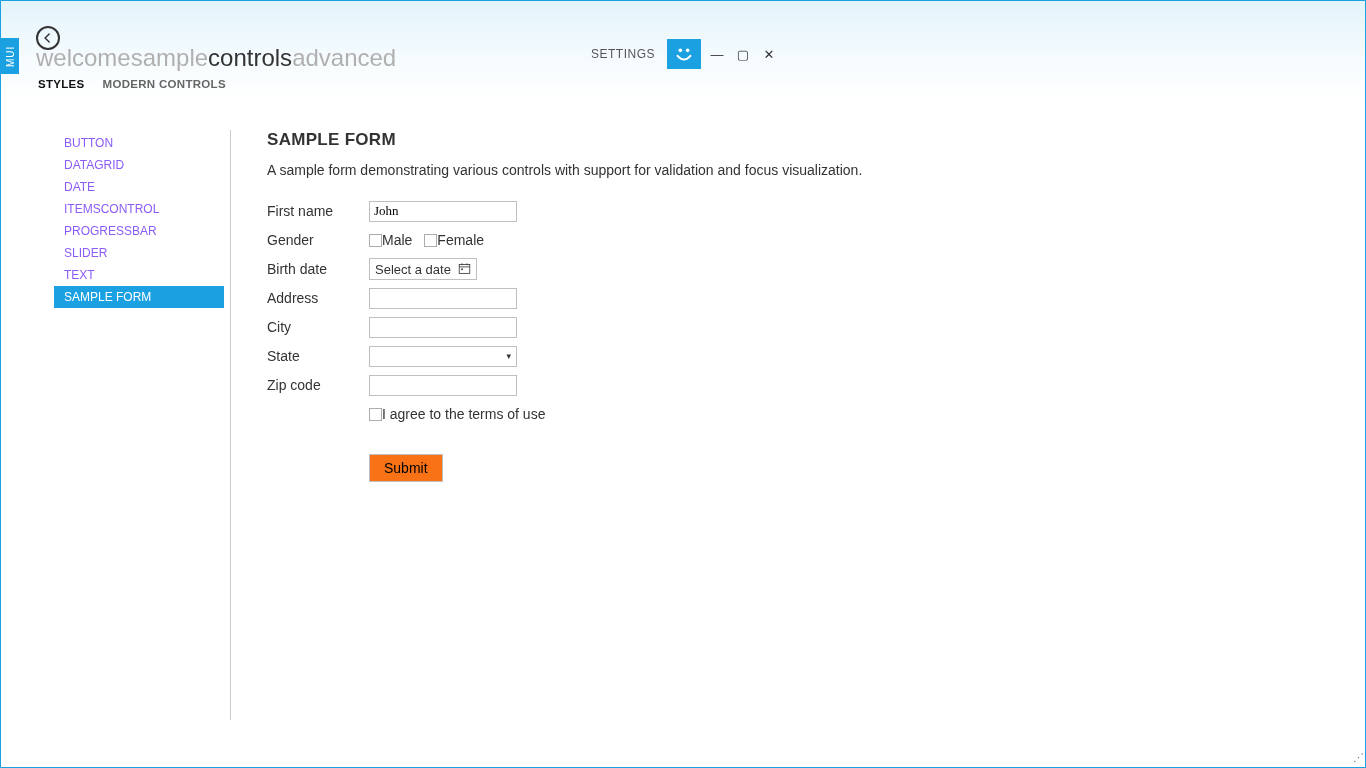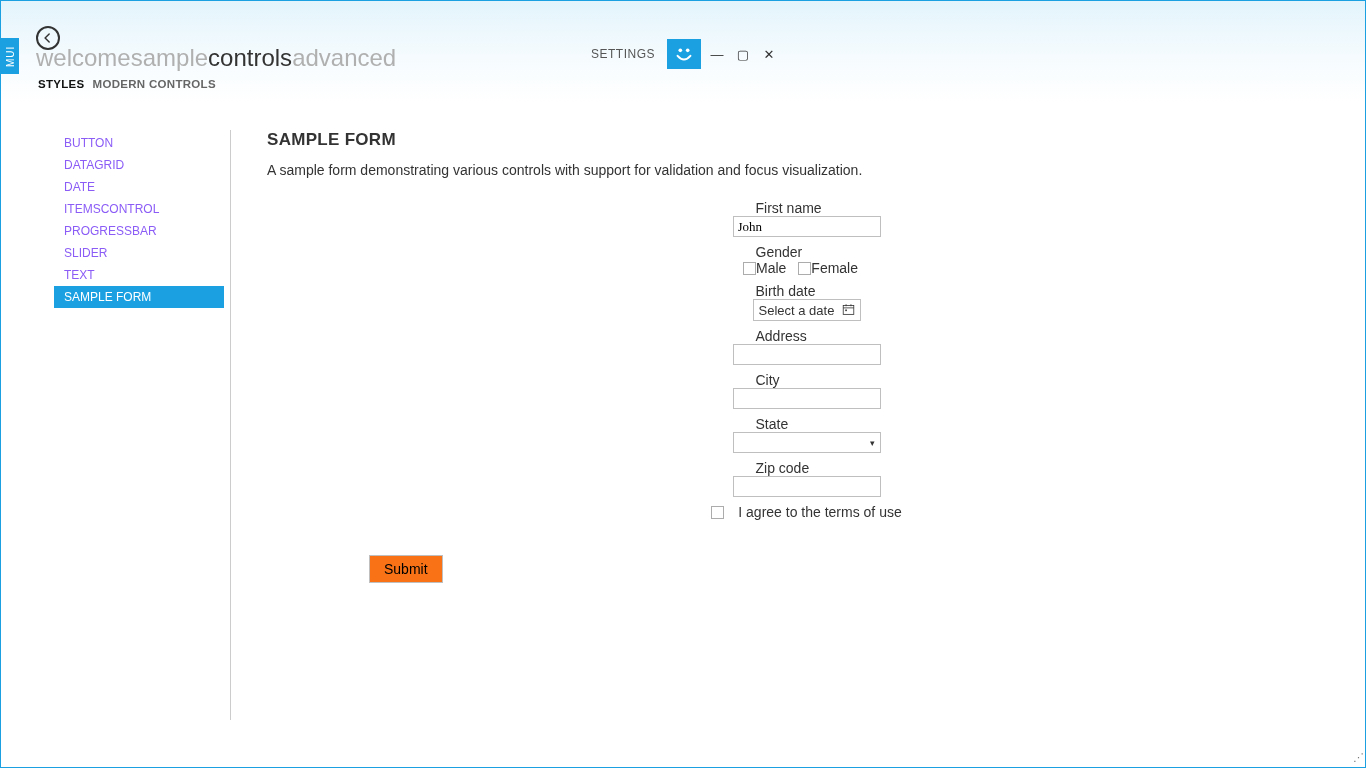--- a/index.html
+++ b/index.html
@@ -11,32 +11,32 @@
   .titlebar .logo svg { width: 22px; height: 22px; }
   .win-btns { display: flex; align-items: center; gap: 10px; font-family: "Segoe UI Symbol", sans-serif; color: #333; padding-left: 4px; }
   .win-btns span { cursor: pointer; line-height: 1; font-size: 13px; display:inline-block; width:16px; text-align:center;}
   .mui-tab { position: absolute; top: 38px; left: 1px; width: 18px; height: 36px; background: #1ba1e2; color: #fff; font-size: 10px; writing-mode: vertical-rl; transform: rotate(180deg); display: flex; align-items: center; justify-content: center; letter-spacing: 1px; }
   .header-region { position: absolute; top: 1px; left: 1px; right: 1px; height: 100px; background: linear-gradient(180deg, #e3f4fc 0%, #f5fbfe 55%, #ffffff 100%); z-index: -1; }
   .back-btn { position: absolute; top: 26px; left: 36px; width: 24px; height: 24px; border: 2px solid #333; border-radius: 50%; display: flex; align-items: center; justify-content: center; cursor: pointer; background: transparent; }
   .back-btn svg { width: 14px; height: 14px; }
   .main-nav { position: absolute; top: 44px; left: 36px; display: flex; gap: 0; font-size: 24px; font-weight: 300; color: #b0b0b0; }
   .main-nav span { cursor: pointer; }
   .main-nav .active { color: #333; }
-  .sub-nav { position: absolute; top: 78px; left: 38px; display: flex; gap: 8px; font-size: 11.5px; font-weight: 600; letter-spacing: 0.3px; }
+  .sub-nav { position: absolute; top: 78px; left: 38px; display: flex; gap: 18px; font-size: 11.5px; font-weight: 600; letter-spacing: 0.3px; }
   .sub-nav span { cursor: pointer; color: #666; }
   .sub-nav .active { color: #111; }
   .content { position: absolute; top: 130px; left: 54px; right: 20px; bottom: 20px; display: flex; }
   .sidebar { width: 170px; padding-top: 2px; }
   .sidebar-item { padding: 4px 10px; font-size: 12px; color: #8b5cf6; cursor: pointer; white-space: nowrap; }
   .sidebar-item.active { background: #1ba1e2; color: #fff; }
   .divider { width: 1px; background: #ccc; margin: 0 36px 0 6px; height: 590px; }
   .form-area { flex: 1; }
   .form-title { font-size: 17px; font-weight: 700; color: #333; margin-bottom: 12px; letter-spacing: 0.3px; }
   .form-desc { font-size: 14px; color: #333; margin-bottom: 22px; }
-  .form-row { display: flex; align-items: center; margin-bottom: 7px; min-height: 22px; flex-direction: column; }
+  .form-row { display: flex; align-items: center; margin-bottom: 7px; min-height: 22px; }
   .form-label { width: 102px; font-size: 14px; color: #333; }
   .text-input { width: 148px; height: 21px; border: 1px solid #bfbfbf; font-size: 13px; padding: 0 4px; font-family: Liberation Serif, serif; }
   .text-input.error { border: 1px solid #d40000; }
   .error-badge { background: #d40000; color: #fff; font-size: 14px; padding: 3px 10px; margin-left: 10px; }
   .radio-group, .check-group { display: flex; align-items: center; gap: 0; }
   .box { width: 13px; height: 13px; border: 1px solid #acacac; display: inline-block; background: #fff; cursor: pointer; }
   .radio-label { font-size: 14px; margin-right: 12px; }
   .date-picker { height: 22px; width: 108px; border: 1px solid #bfbfbf; display: flex; align-items: center; padding: 0 5px; justify-content: space-between; cursor: pointer; font-size: 13px; }
   .date-picker .cal-icon { font-size: 13px; line-height:1; }
   .combo { width: 148px; height: 21px; border: 1px solid #bfbfbf; display: flex; align-items: center; justify-content: flex-end; padding: 0 5px; cursor: pointer; }
@@ -154,21 +154,21 @@
 
     <div class="form-row">
       <div class="form-label">Zip code</div>
       <input class="text-input" value="" style="">
     </div>
 
     <div class="form-row" style="margin-top:6px;">
       <div class="form-label"></div>
       <div class="check-group">
         <span class="box"></span>
-        <span style="font-size:14px; margin-left:14px;">I agree to the terms of use</span>
+        <span style="font-size:14px; margin-left:0;">I agree to the terms of use</span>
       </div>
     </div>
 
     <button class="submit-btn">Submit</button>
   </div>
 </div>
 
 <div class="resize-grip">⋰</div>
 <div class="window-border"></div>
 

